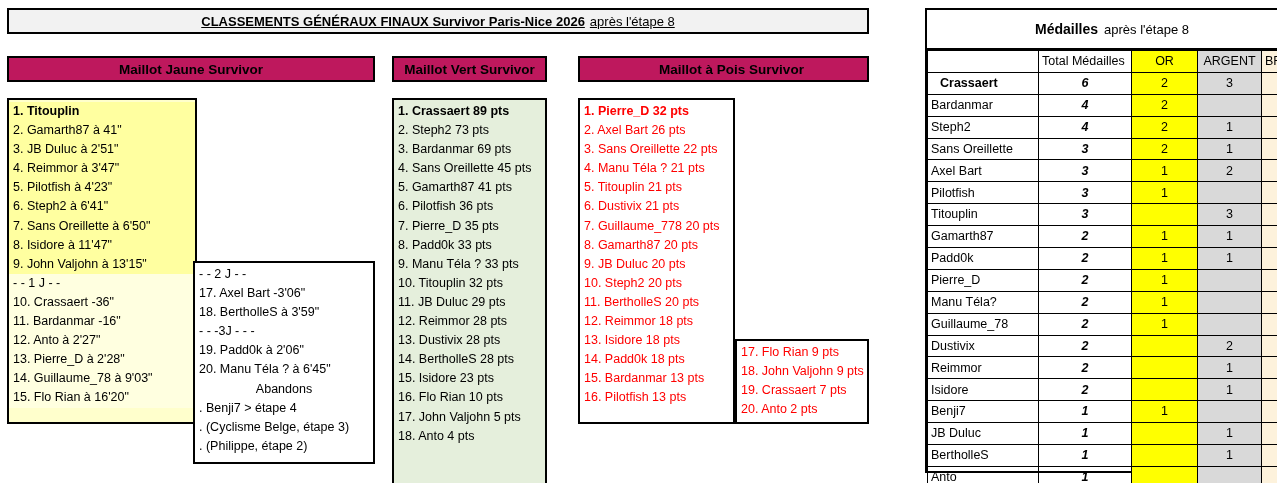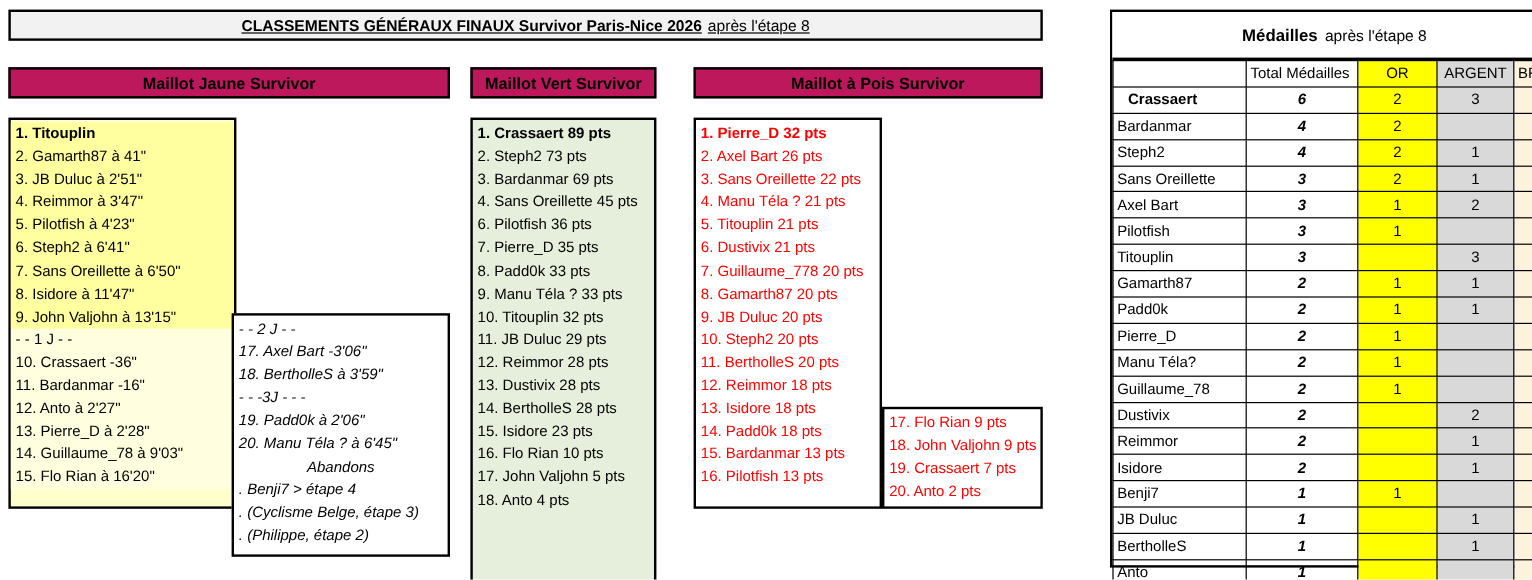--- a/index.html
+++ b/index.html
@@ -43,21 +43,20 @@
     left:7px;top:98px;width:190px;height:326px;
     background:#ffffcc;
   }
   #box-jaune .seg-bright{background:#ffffa0;}
   #box-jaune .seg-pale{background:#ffffe0;}
 
   
   #box-jaune2{
     left:193px;top:261px;width:182px;height:203px;
     background:#ffffff;
-    font-style:italic;
   }
 
   
   #box-vert{
     left:392px;top:98px;width:155px;height:426px;
     background:#e5efdc;
   }
 
   
   #box-pois{
@@ -149,20 +148,21 @@
     <div class="row">. Benji7  &gt; étape 4</div>
     <div class="row">. (Cyclisme Belge, étape 3)</div>
     <div class="row">. (Philippe, étape 2)</div>
   </div>
 
 <div class="abs listbox" id="box-vert">
     <div class="row bold">1. Crassaert 89 pts</div>
     <div class="row">2. Steph2 73 pts</div>
     <div class="row">3. Bardanmar 69 pts</div>
     <div class="row">4. Sans Oreillette 45 pts</div>
+    <div class="row">5. Gamarth87 41 pts</div>
     <div class="row">6. Pilotfish 36 pts</div>
     <div class="row">7. Pierre_D 35 pts</div>
     <div class="row">8. Padd0k 33 pts</div>
     <div class="row">9. Manu Téla ? 33 pts</div>
     <div class="row">10. Titouplin 32 pts</div>
     <div class="row">11. JB Duluc 29 pts</div>
     <div class="row">12. Reimmor 28 pts</div>
     <div class="row">13. Dustivix 28 pts</div>
     <div class="row">14. BertholleS 28 pts</div>
     <div class="row">15. Isidore 23 pts</div>

